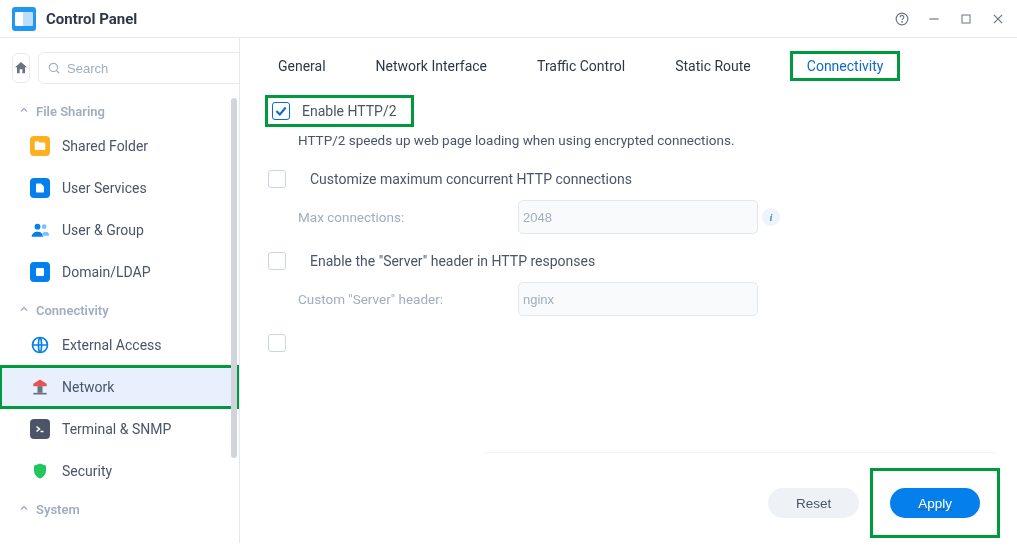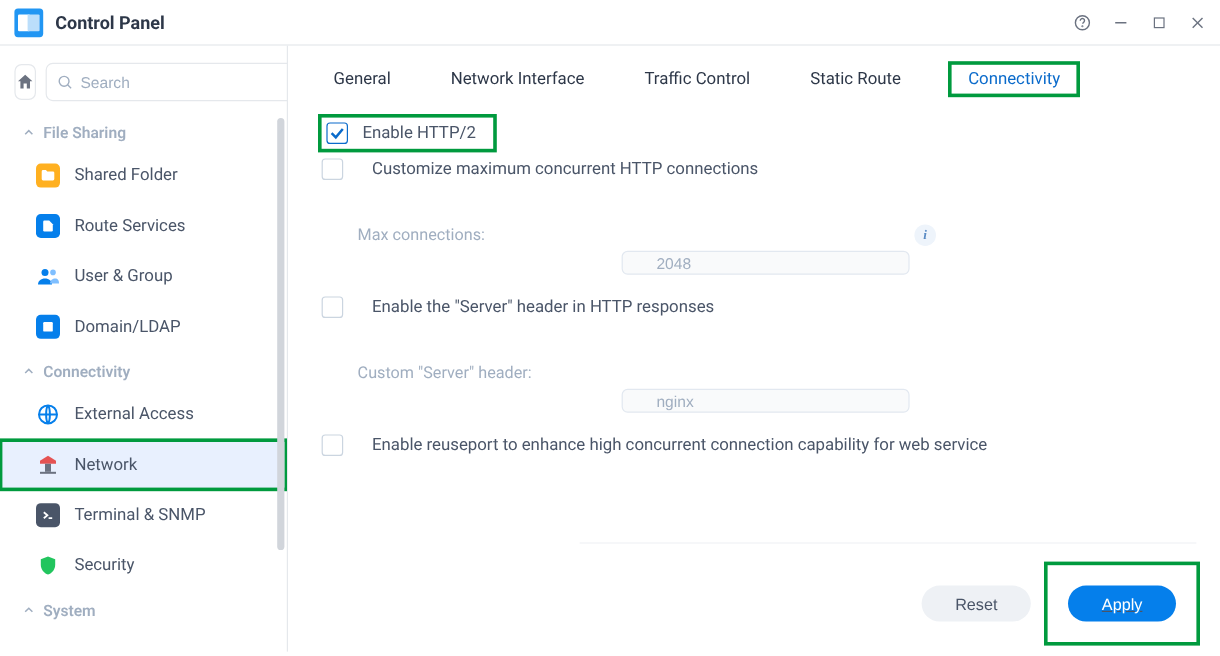--- a/index.html
+++ b/index.html
@@ -49,21 +49,21 @@
   .chk.checked svg { display:block; }
   .chk svg { display:none; }
   .chk-label { font-size:14px; color:#4a5568; }
   
   .http2-box { display:inline-flex; align-items:center; gap:12px; padding: 4px 14px 4px 4px; outline:3px solid #009a3e; margin-bottom: 2px; }
   
   .desc { padding: 6px 0 16px 30px; color:#4a5568; font-size:13.5px; }
   
   .sub-row { display:flex; align-items:center; padding: 6px 0 12px 30px; gap: 0; }
   .sub-label { width: 220px; color:#a0aec0; font-size:13.5px; }
-  .text-input { width: 240px; height: 20px; border:1px solid #e2e8f0; border-radius:5px; padding:0 28px; font-size:13px; color:#a0aec0; background:#fff;margin-top:47px; }
+  .text-input { width: 240px; height: 34px; border:1px solid #e2e8f0; border-radius:5px; padding:0 4px; font-size:13px; color:#a0aec0; background:#fff; }
   .text-input.disabled { background:#f9fafb; color:#a0aec0; }
   .info-ic { width:18px; height:18px; border-radius:50%; background:#eef4fb; display:flex; align-items:center; justify-content:center; font-style:italic; font-family:Georgia,serif; color:#5a8bc4; font-size:11px; font-weight:bold; margin-left:4px; }
   
   .footer { position:absolute; bottom:8px; right:20px; left:243px; display:flex; justify-content:flex-end; gap:14px; align-items:center; padding-top:18px; border-top:1px solid #f0f2f5; }
   .footer-inner { display:flex; gap:14px; align-items:center; }
   .btn { height:30px; border-radius:15px; padding:0 28px; border:none; font-size:13.5px; cursor:pointer; }
   .btn.reset { background:#eef1f5; color:#4a5568; }
   .btn.apply { background:#057feb; color:#fff; font-weight:500; }
   .apply-wrap { outline:3px solid #009a3e; padding:17px; display:inline-flex;text-decoration:underline; }
 </style>
@@ -133,21 +133,21 @@
           </svg>
         </div>
       <span class="label">Shared Folder</span>
     </div>
     <div class="nav-item">
       <div class="icon-box" style="background:#057feb">
           <svg width="12" height="12" viewBox="0 0 24 24" fill="#fff">
             <path d="M14 3H6a2 2 0 00-2 2v14a2 2 0 002 2h12a2 2 0 002-2V9z"></path>
           </svg>
         </div>
-      <span class="label">Route Services</span>
+      <span class="label">User Services</span>
     </div>
     <div class="nav-item">
       <div class="icon-box">
           <svg width="20" height="20" viewBox="0 0 24 24" fill="#057feb">
             <circle cx="9" cy="8" r="3.5"></circle>
             <path d="M2 20c0-3.5 3-6 7-6s7 2.5 7 6z"></path>
             <circle cx="17" cy="8" r="2.8" fill="#7fbfff"></circle>
             <path d="M14 19c0-2.5 2-5 5-5s4 2 4 5z" fill="#7fbfff"></path>
           </svg>
         </div>
@@ -225,20 +225,21 @@
 
     <div class="content">
       <div class="http2-box">
         <div class="chk checked">
           <svg width="14" height="14" viewBox="0 0 24 24" fill="none" stroke="#0b6bcb" stroke-width="3.5">
               <polyline points="4 12 10 18 20 6"></polyline>
             </svg>
         </div>
         <span class="chk-label">Enable HTTP/2</span>
       </div>
+      <div class="desc">HTTP/2 speeds up web page loading when using encrypted connections.</div>
 
       <div class="chk-row">
         <div class="chk"></div>
         <span class="chk-label">Customize maximum concurrent HTTP connections</span>
       </div>
       <div class="sub-row">
         <span class="sub-label">Max connections:</span>
         <input class="text-input disabled" disabled="" value="2048" style="">
         <div class="info-ic">i</div>
       </div>
@@ -247,21 +248,20 @@
         <div class="chk"></div>
         <span class="chk-label">Enable the "Server" header in HTTP responses</span>
       </div>
       <div class="sub-row">
         <span class="sub-label">Custom "Server" header:</span>
         <input class="text-input disabled" disabled="" value="nginx" style="">
       </div>
 
       <div class="chk-row">
         <div class="chk"></div>
-        <span class="chk-label">Enable reuseport to enhance high concurrent connection capability for web service</span>
       </div>
     </div>
 
     <div class="footer">
       <div class="footer-inner">
         <button class="btn reset">Reset</button>
         <div class="apply-wrap">
           <button class="btn apply">Apply</button>
         </div>
       </div>

